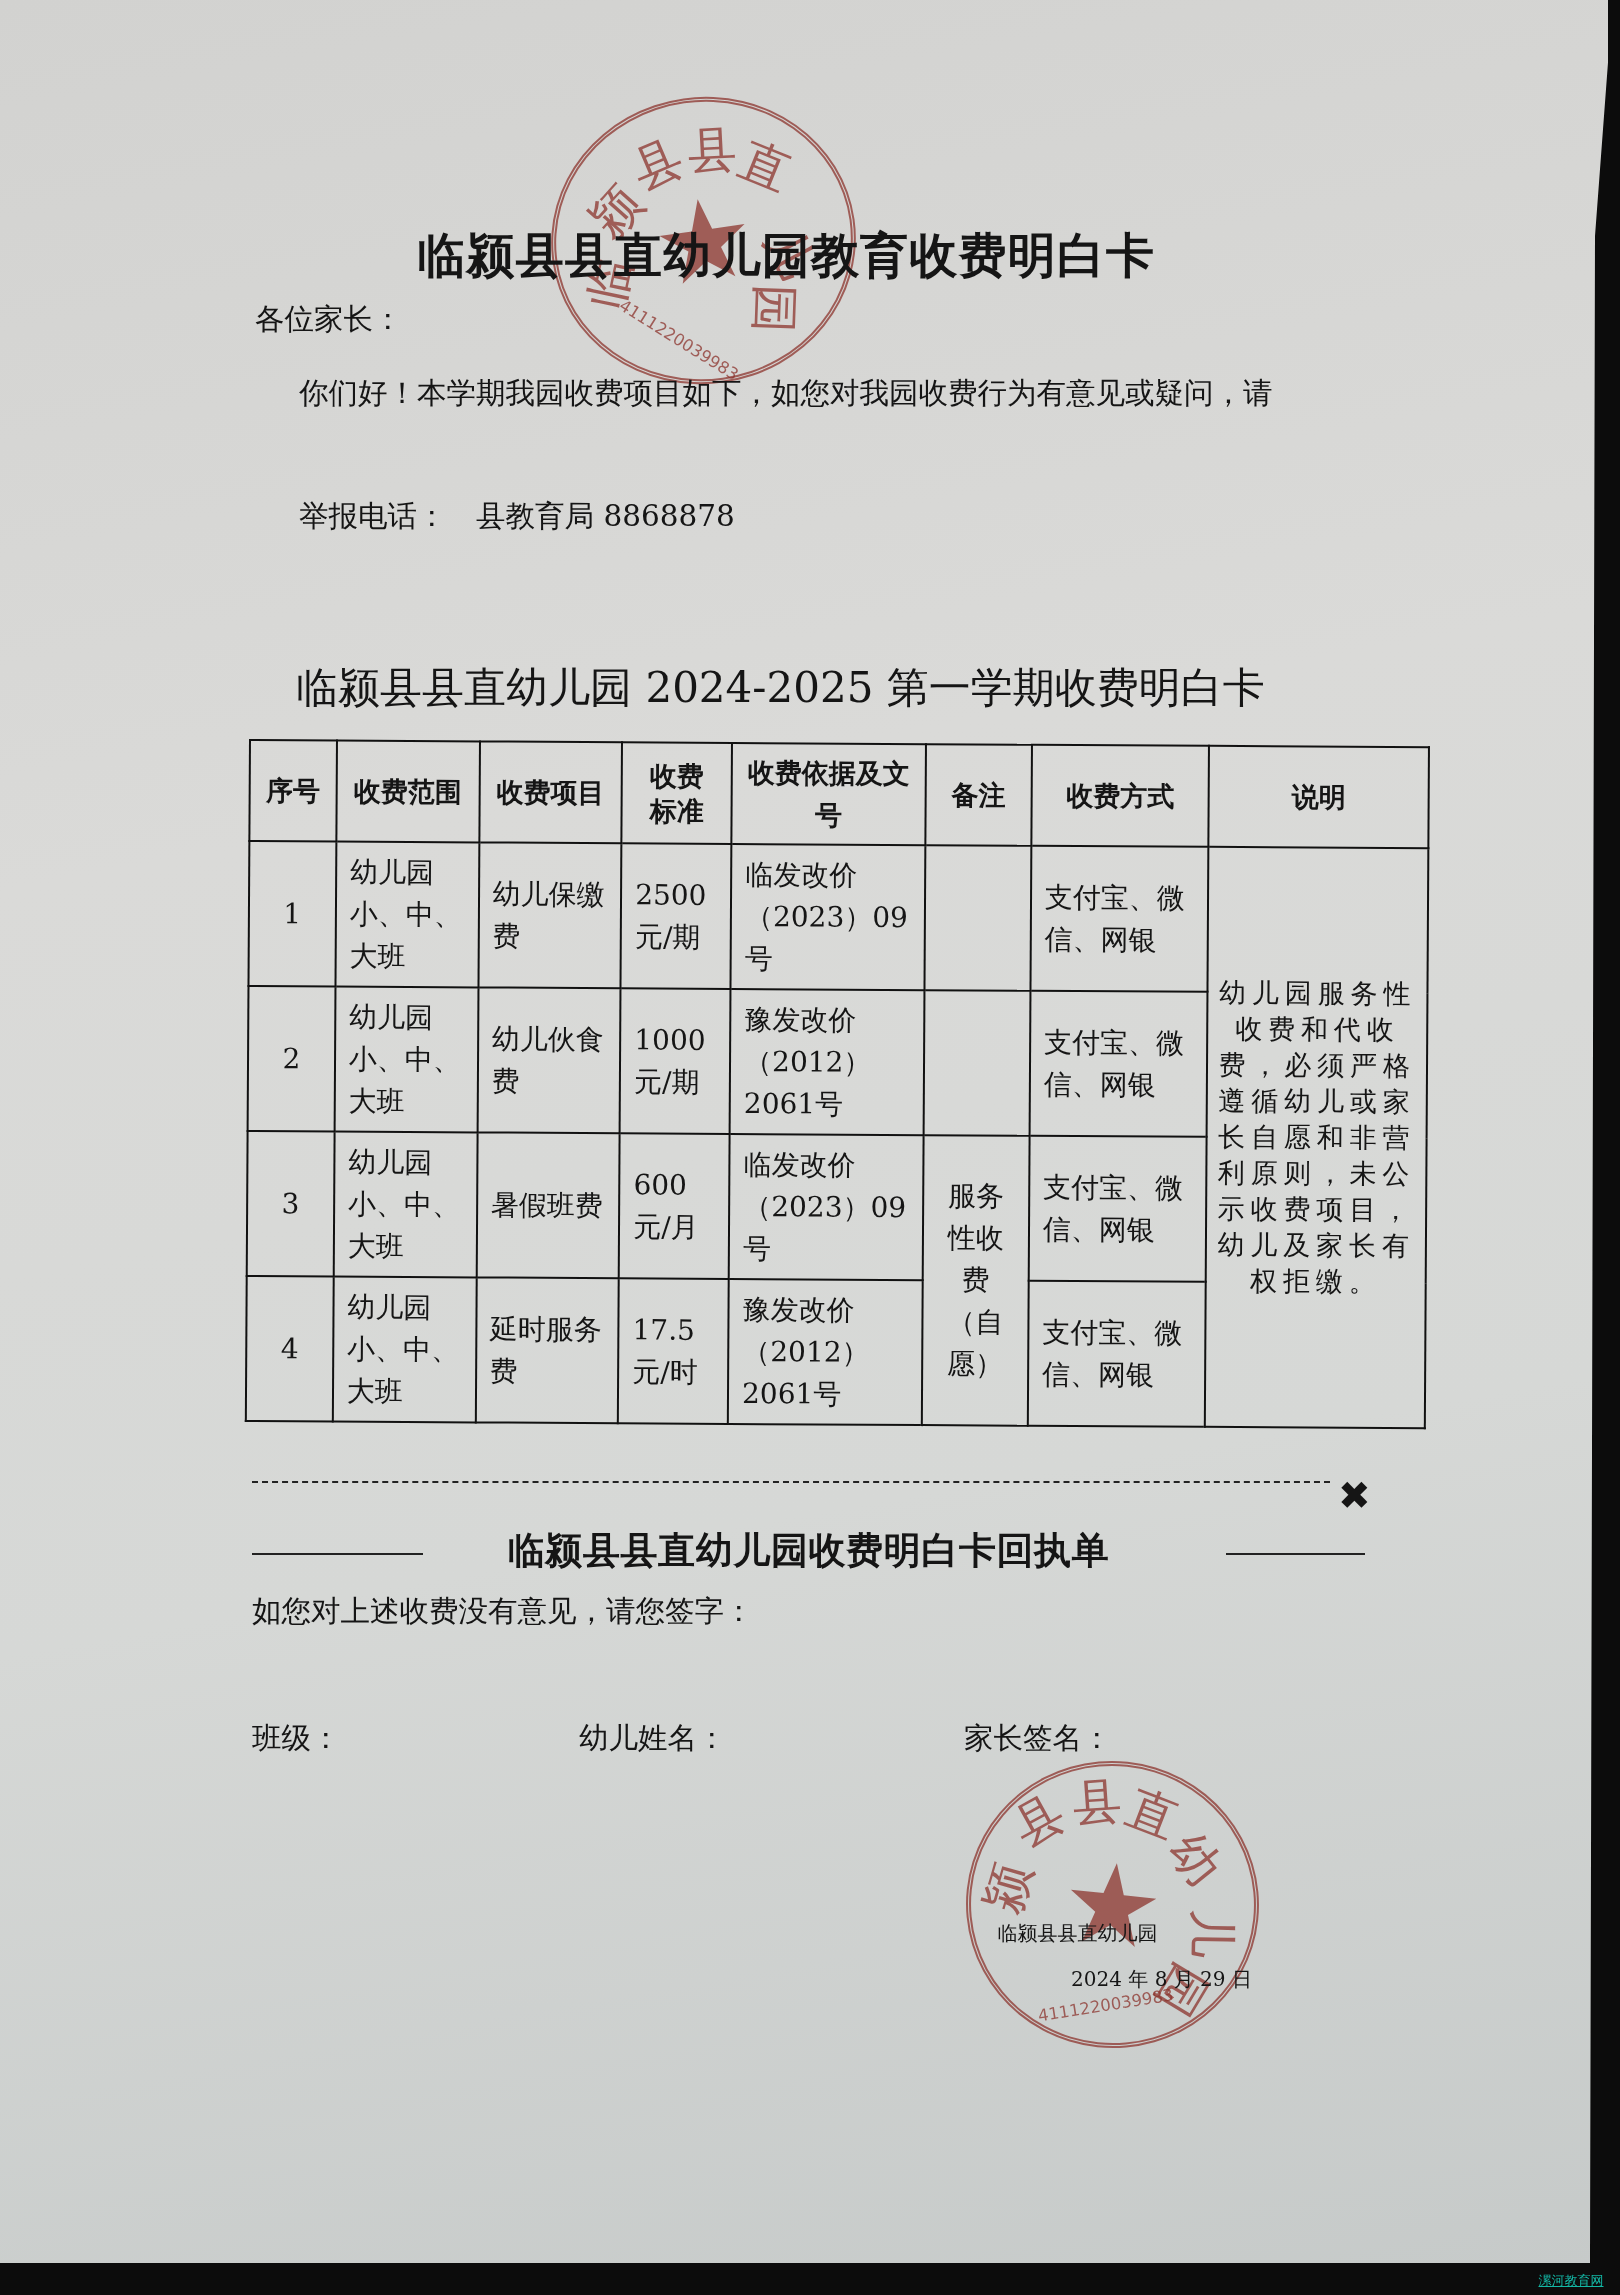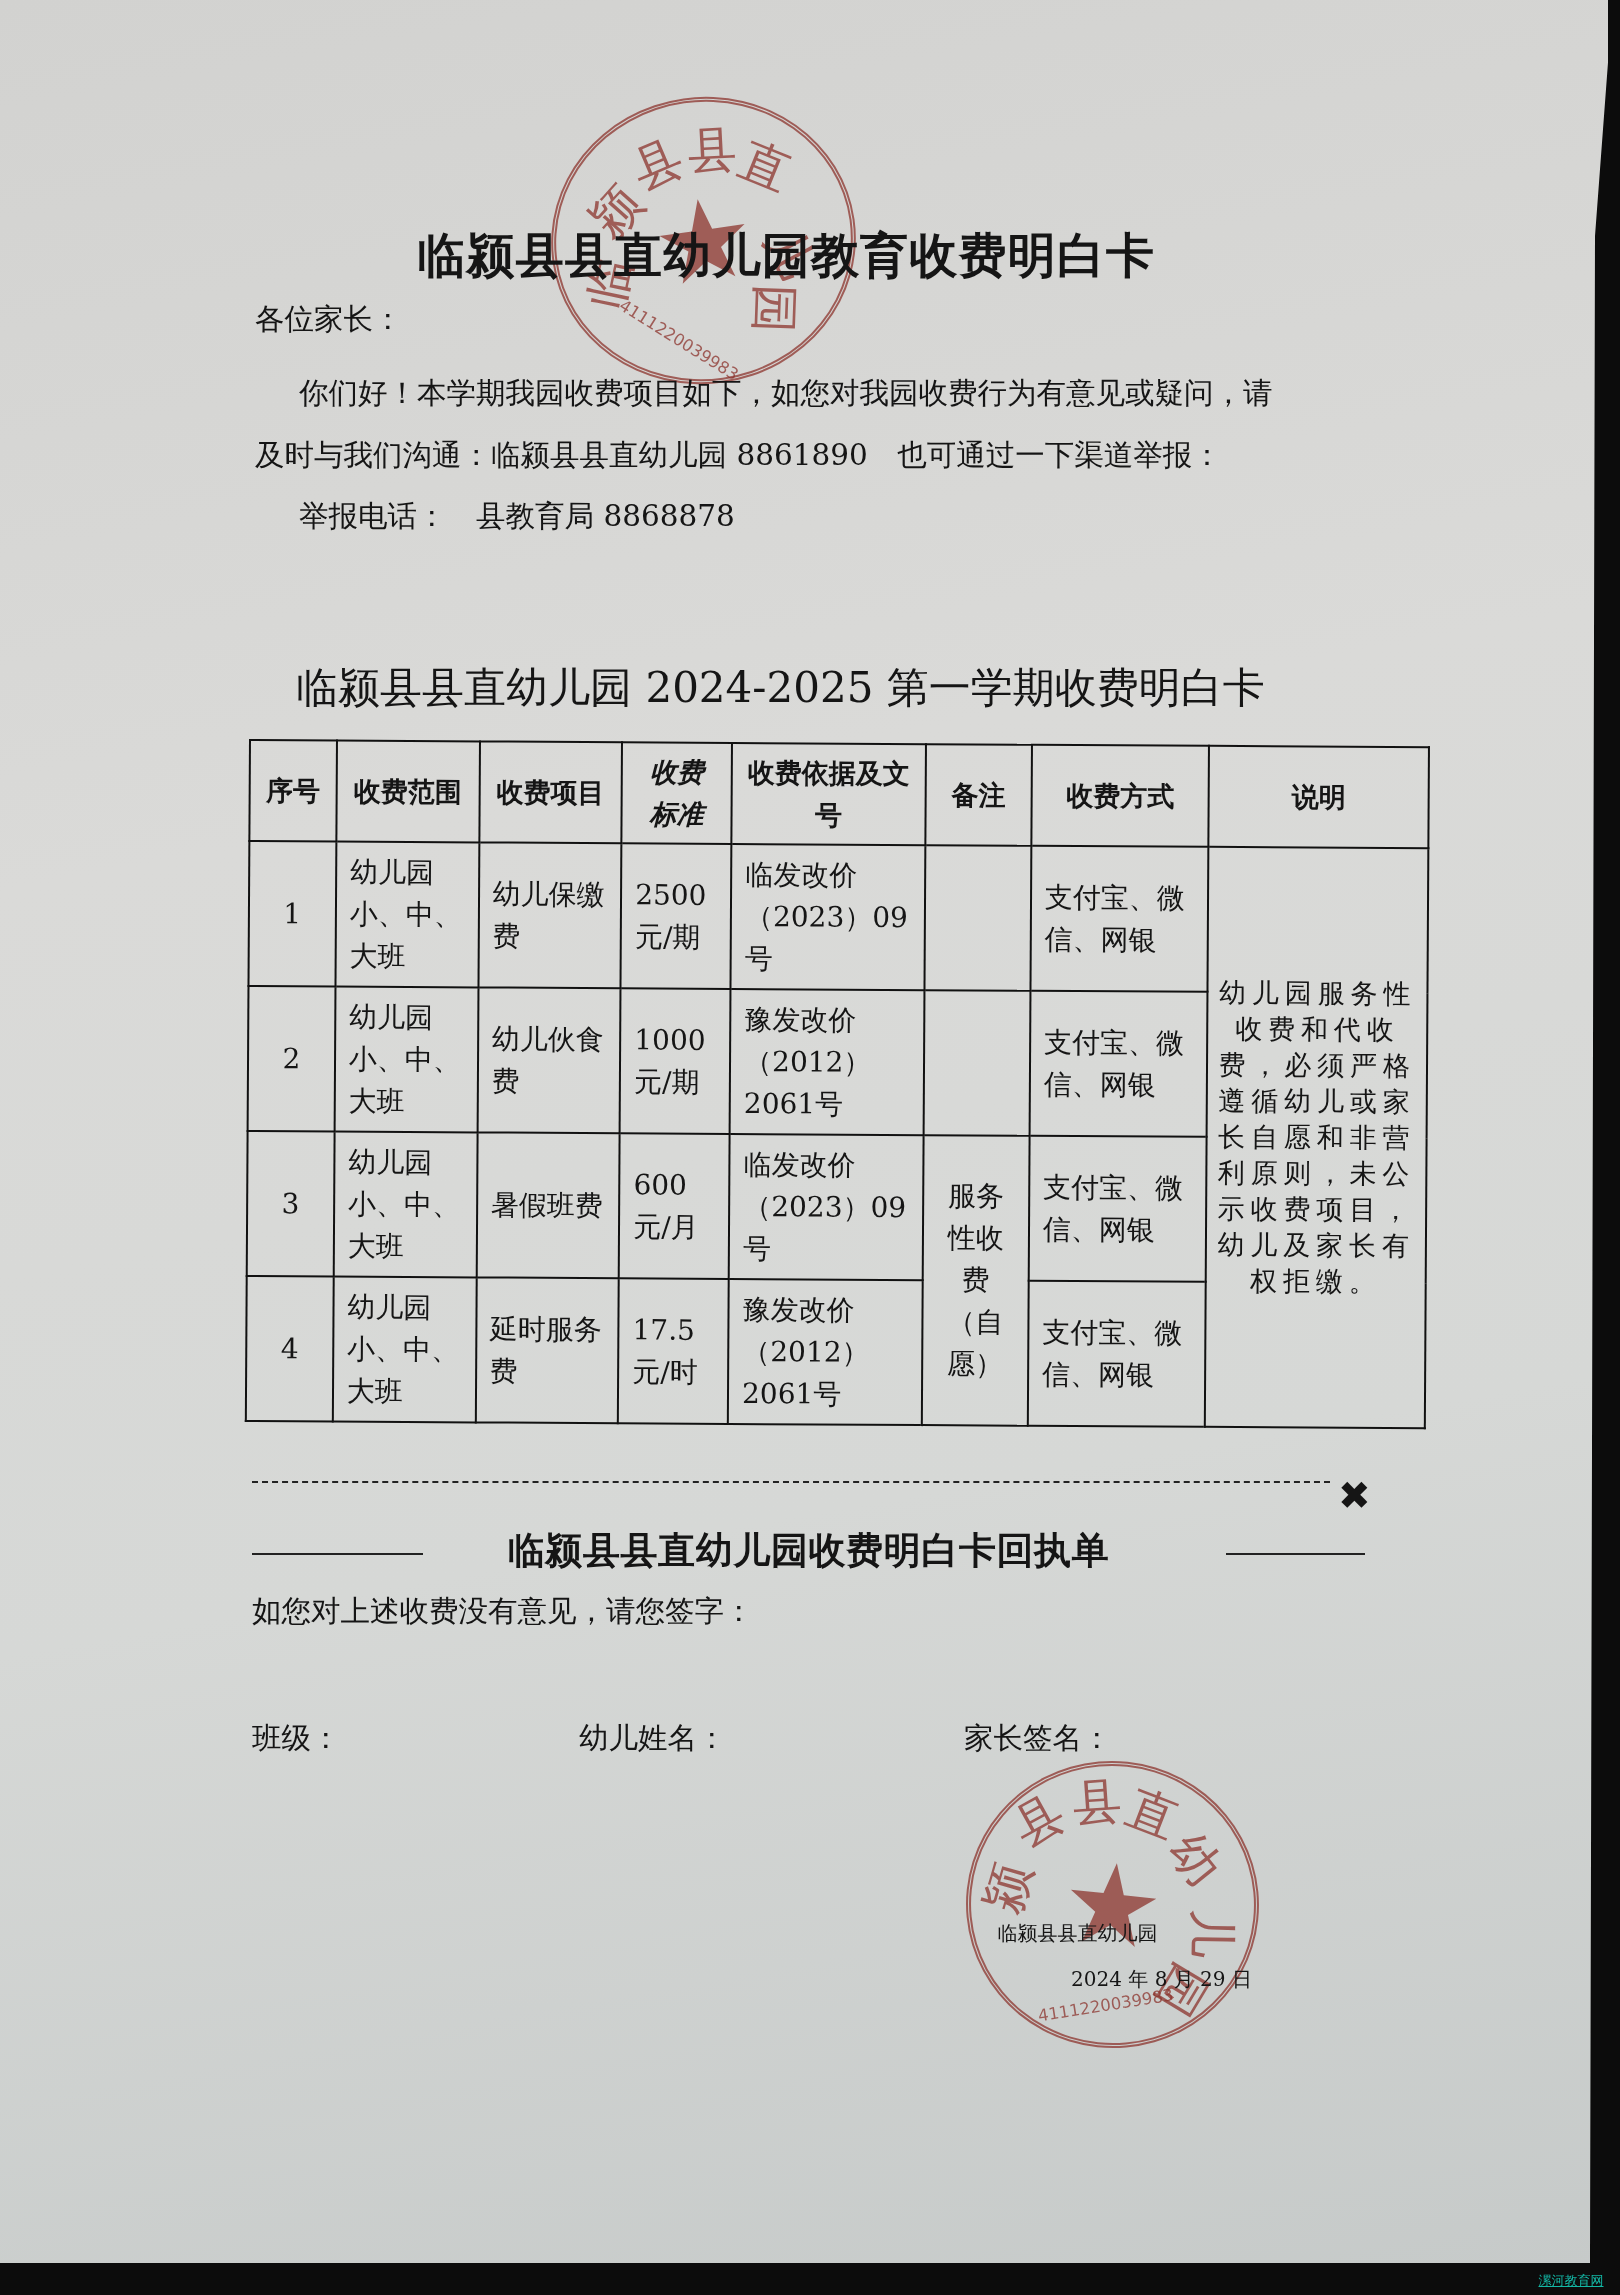--- a/index.html
+++ b/index.html
@@ -104,21 +104,20 @@
     <span class="arc" style="left:183px; top:183px; transform:rotate(100deg);">园</span>
     <span class="code" style="left:41px; top:224px; transform:rotate(40deg);">4111220039983</span>
   </div>
 
   <div class="abs title">
     <span>临颍县县直幼儿园教育收费明白卡</span>
   </div>
 
   <div class="abs para" style="left:255px; top:305px;">各位家长：</div>
   <div class="abs para" style="left:299px; top:379px;">你们好！本学期我园收费项目如下，如您对我园收费行为有意见或疑问，请</div>
-  <div class="abs para" style="left:255px; top:441px;">及时与我们沟通：临颍县县直幼儿园 8861890　也可通过一下渠道举报：</div>
   <div class="abs para" style="left:299px; top:502px;">举报电话：　县教育局 8868878</div>
 
   <div class="abs subtitle">
     <span>临颍县县直幼儿园 2024-2025 第一学期收费明白卡</span>
   </div>
 
   <table class="fees">
     <colgroup>
       <col style="width:87px">
         <col style="width:143px">
@@ -127,21 +126,21 @@
         <col style="width:194px">
         <col style="width:106px">
       <col style="width:178px">
         <col style="width:220px">
     </colgroup>
     <tbody>
         <tr>
       <th>序号</th>
       <th>收费范围</th>
       <th>收费项目</th>
-      <th style="padding:0 22.4px; line-height:42px;font-style:italic;"><span>收费标准</span></th>
+      <th style="padding:0 22.4px; line-height:35px;"><span>收费标准</span></th>
       <th style="padding:0 8.2px; line-height:42px;"><span>收费依据及文号</span></th>
       <th>备注</th>
       <th>收费方式</th>
       <th>说明</th>
     </tr>
     <tr>
       <td class="cell-c">1</td>
       <td class="cell-l">幼儿园小、中、大班</td>
       <td class="cell-l">幼儿保缴费</td>
       <td class="cell-l">2500元/期</td>

